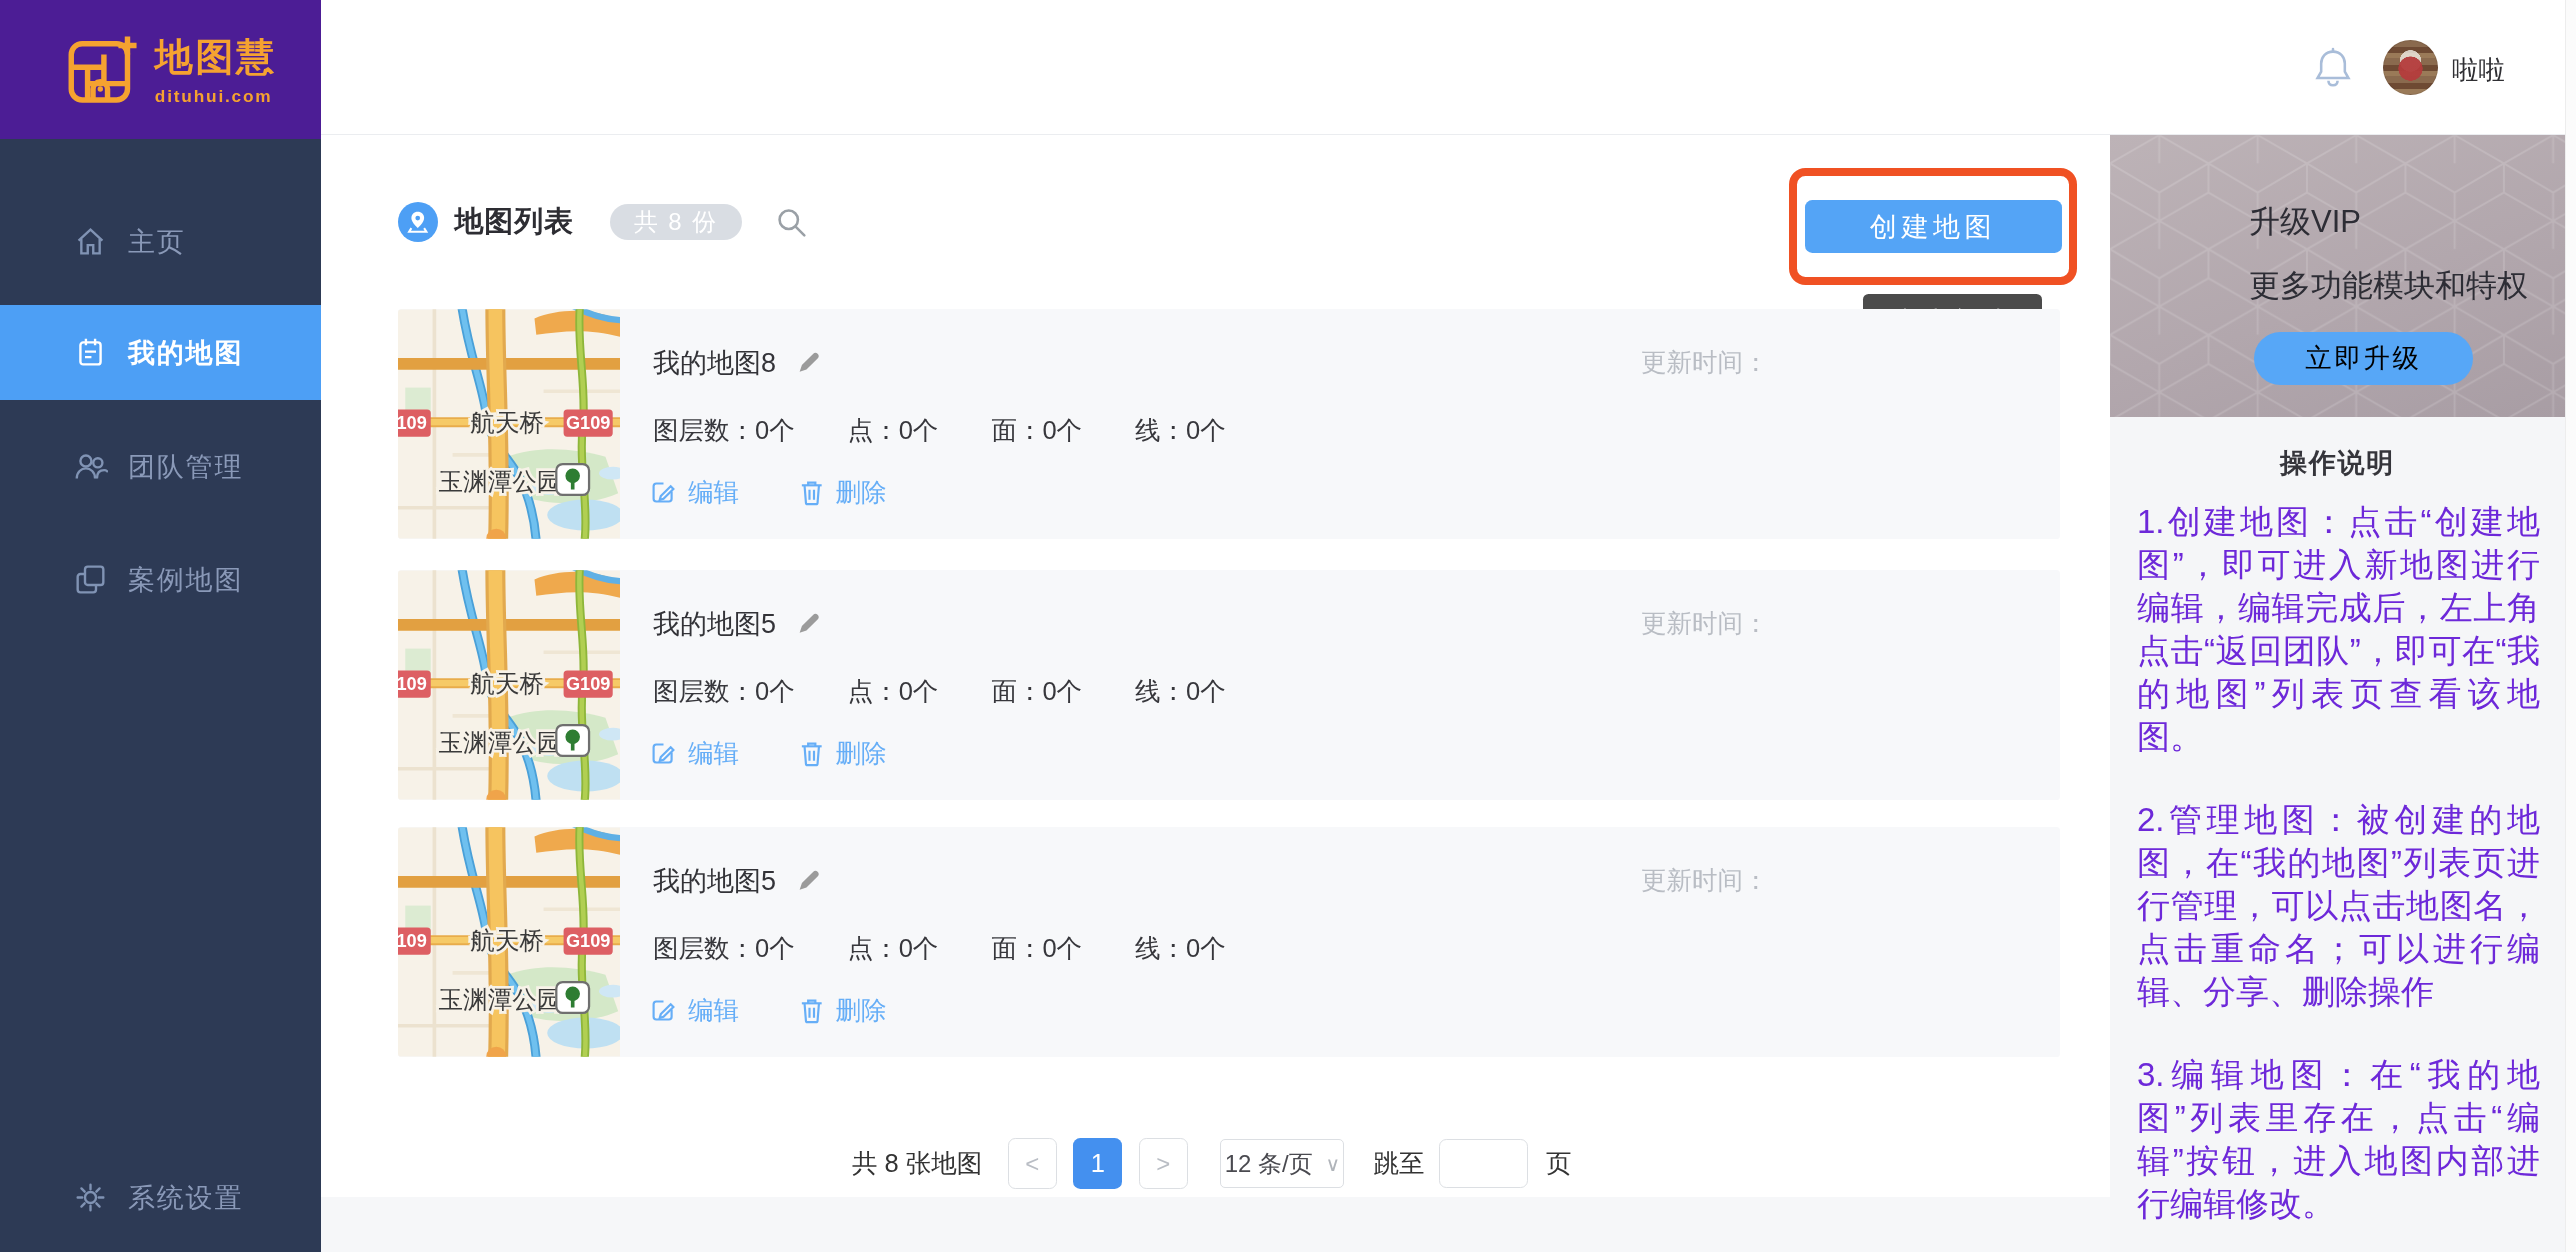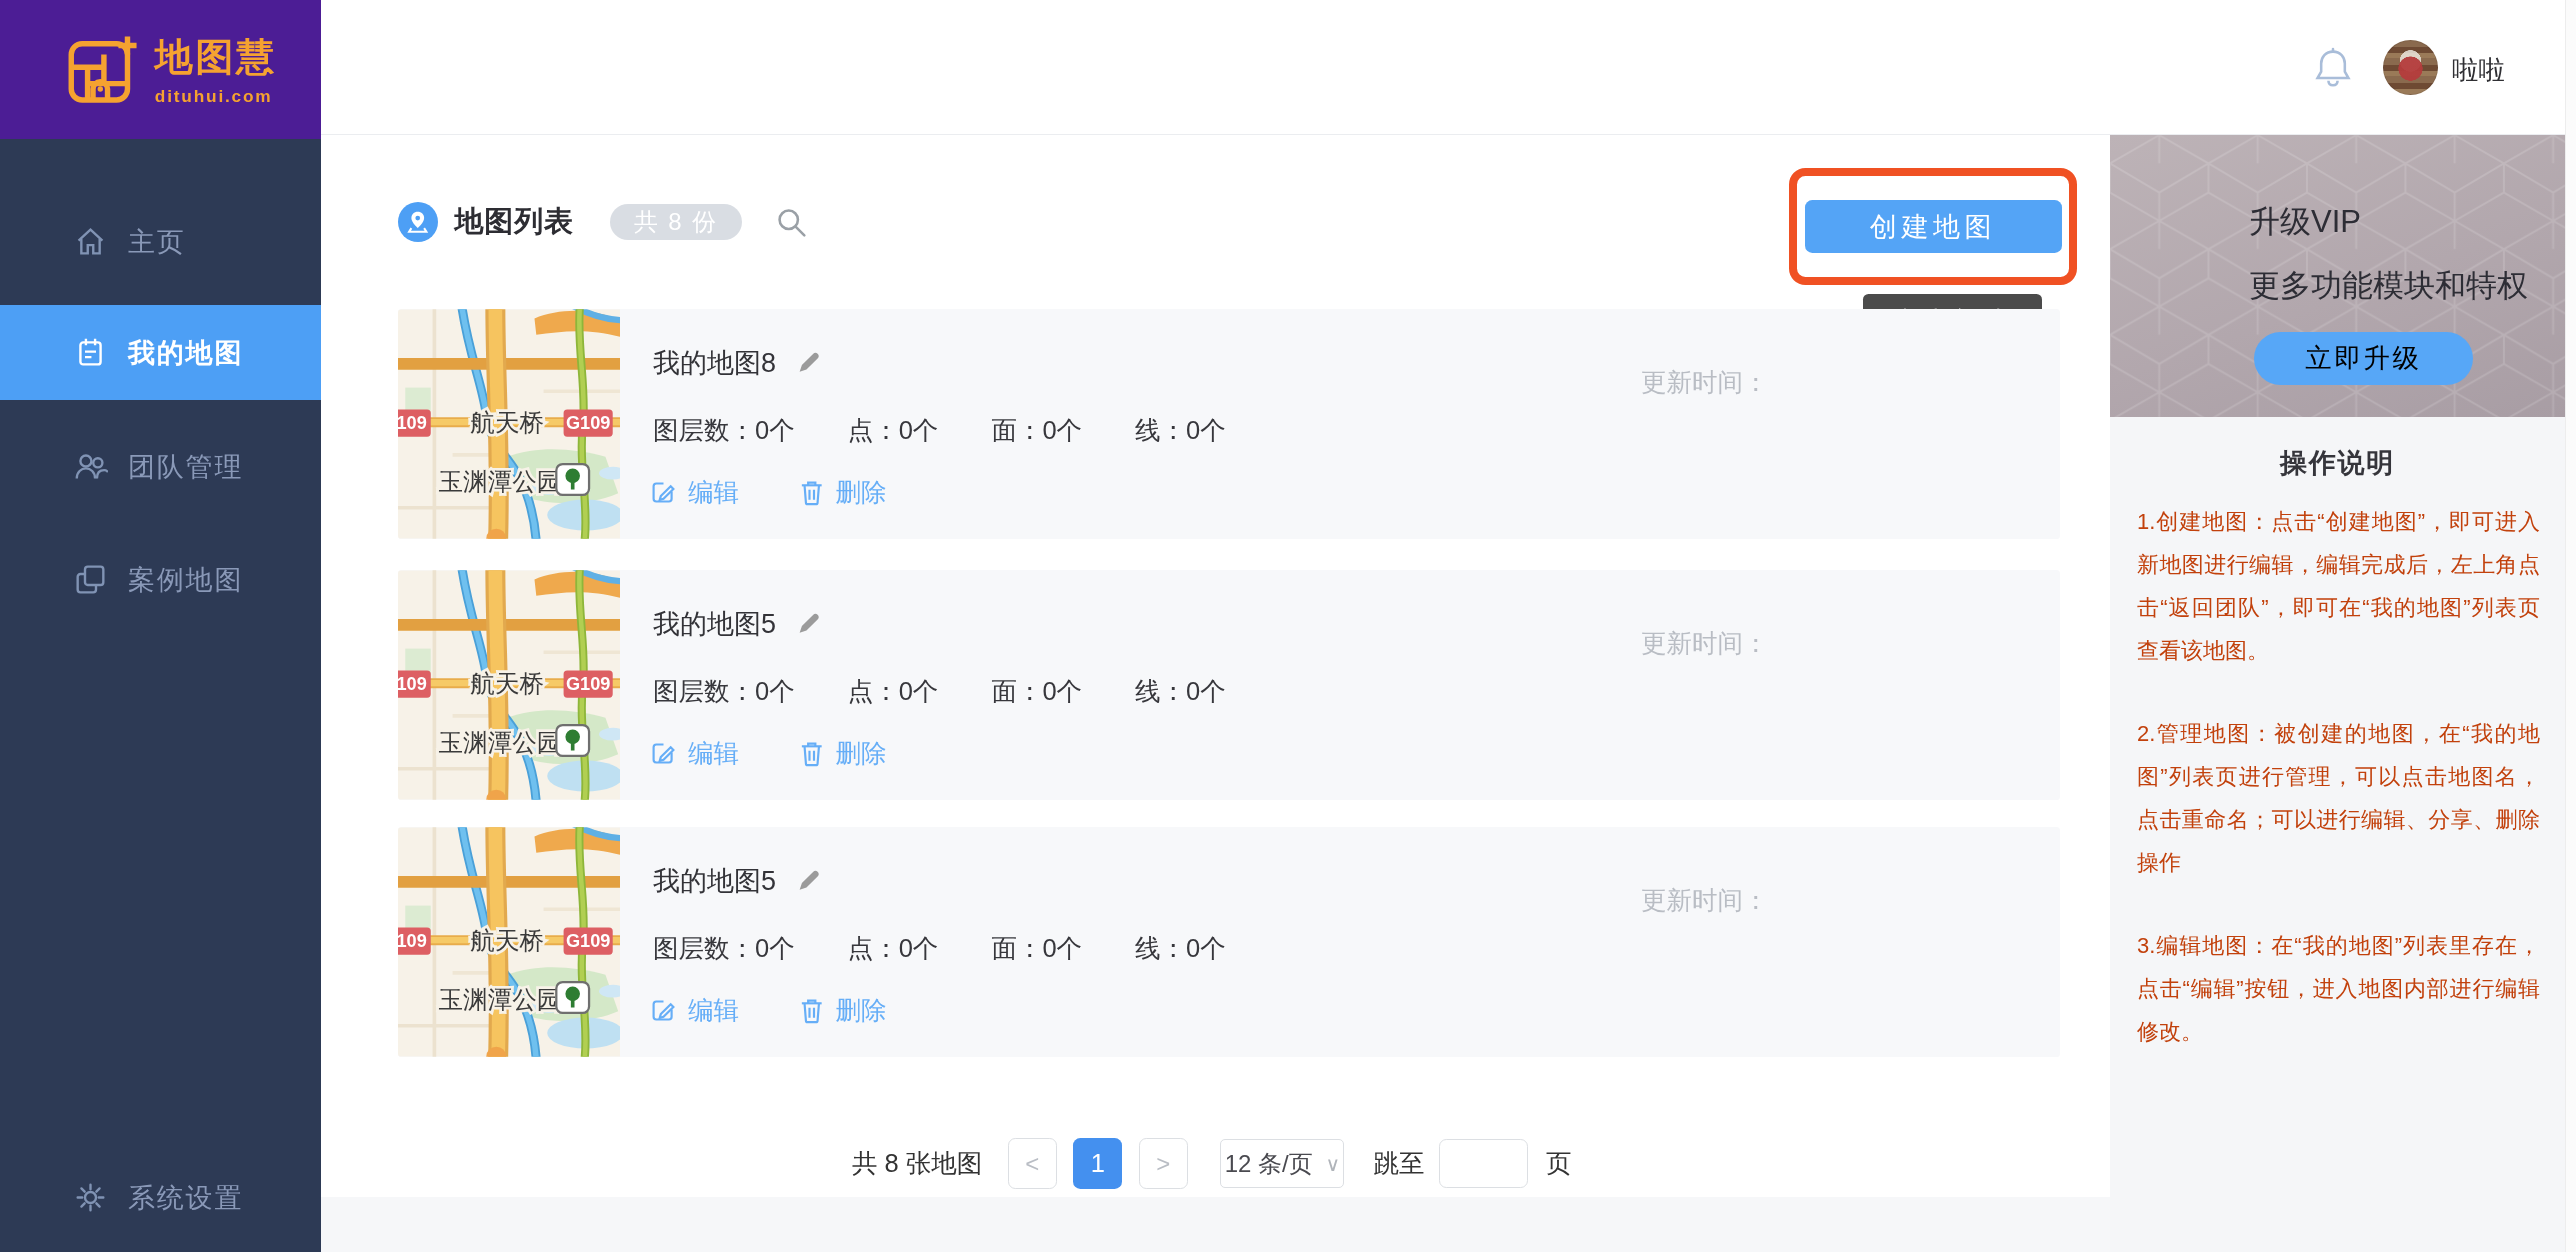--- a/index.html
+++ b/index.html
@@ -44,21 +44,21 @@
   .create-btn { width:257px; height:53px; background:#54a4f6; border:none; border-radius:7.3px; color:#fff; font-size:27px; letter-spacing:4.6px; cursor:pointer; font-family:inherit; }
   .hint-dot { position:absolute; left:1502px; top:177px; width:16.4px; height:16.4px; border-radius:50%; background:#f4511e; }
   .hint-tip { position:absolute; left:1542px; top:159px; width:179px; height:55px; background:#4b4b4b; border-radius:5.5px; color:#fff; font-size:27px; letter-spacing:2.7px; display:flex; align-items:center; justify-content:center; }
   .hint-tip::before { content:""; position:absolute; left:-14.6px; top:16.4px; border:11px solid transparent; border-right:14.6px solid #4b4b4b; border-left:none; }
 
   .card { position:absolute; left:77px; width:1662px; height:230px; background:#f7f8fa; border-radius:3.6px; }
   .thumb { position:absolute; left:0; top:0; width:222px; height:230px; border-radius:3.6px 0 0 3.6px; overflow:hidden; cursor:pointer; }
   .card-title-row { position:absolute; left:255px; top:36px; display:flex; align-items:center; }
   .card-title { font-size:27px; color:#333338; cursor:pointer; }
   .rename-ico { margin-left:20px; width:25.5px; height:25.5px; cursor:pointer; }
-  .updated { position:absolute; left:1243px; top:56px; font-size:25.5px; color:#b9bdc4; }
+  .updated { position:absolute; left:1243px; top:36px; font-size:25.5px; color:#b9bdc4; }
   .stats { position:absolute; left:255px; top:104px; display:flex; font-size:25.5px; color:#37373c; }
   .stat { margin-right:53px; white-space:nowrap; }
   .actions { position:absolute; left:252px; top:166px; display:flex; align-items:center; }
   .action { display:flex; align-items:center; margin-right:60px; cursor:pointer;text-align:right; }
   .action .a-label { font-size:25.5px; color:#66aef7; margin-left:11px; }
 
   
   .pagination { position:absolute; left:531px; top:1003px; height:51px; display:flex; align-items:center; }
   .pg-total { font-size:25.5px; color:#333; margin-right:25.5px; }
   .pg-btn { width:49px; height:51px; border:1.8px solid #dcdfe3; border-radius:7.3px; background:#fff; color:#b9bdc4; font-size:24px; display:flex; align-items:center; justify-content:center; margin-right:16.4px; cursor:pointer; }
@@ -71,21 +71,21 @@
   .bottom-strip { position:absolute; left:0; top:1062px; width:1789px; height:56px; background:#f6f7f9; }
 
   
   .right-panel { position:absolute; left:2110px; top:135px; width:455px; height:1118px; background:#f5f6f8; }
   .vip { position:absolute; left:0; top:0; width:455px; height:282px; background:linear-gradient(160deg,#bdb3b7 0%,#b2a7ad 55%,#a89da4 100%); overflow:hidden; }
   .vip-line1 { position:absolute; left:139px; top:66px; font-size:31px; color:#2d2d35; }
   .vip-line2 { position:absolute; left:139px; top:130px; font-size:31px; color:#2d2d35; }
   .vip-btn { position:absolute; left:144px; top:197px; width:219px; height:53px; border:none; border-radius:26.4px; background:#57a7f7; color:#000000; font-size:26.4px; letter-spacing:2.7px; cursor:pointer; font-family:inherit; }
   .ops-heading { position:absolute; left:0; top:310px; width:455px; text-align:center; font-size:27px; font-weight:600; color:#35353b; letter-spacing:1.8px; }
   .ops-body { position:absolute; left:27px; top:365px; width:403px; }
-  .ops-body p { font-size:22px; line-height:43px; color:#c2410c; margin-bottom:40px; text-align:justify; }
+  .ops-body p { font-size:33px; line-height:43px; color:#6d28d9; margin-bottom:40px; text-align:justify; }
 
   .scroll-gutter { position:absolute; left:2565px; top:0; width:11px; height:1252px; background:#fbfbfb; border-left:0.9px solid #ededed; }
 
   svg { display:block; }
 </style>
 </head>
 <body>
 
 <svg width="0" height="0" style="position:absolute" aria-hidden="true">
   <defs>

